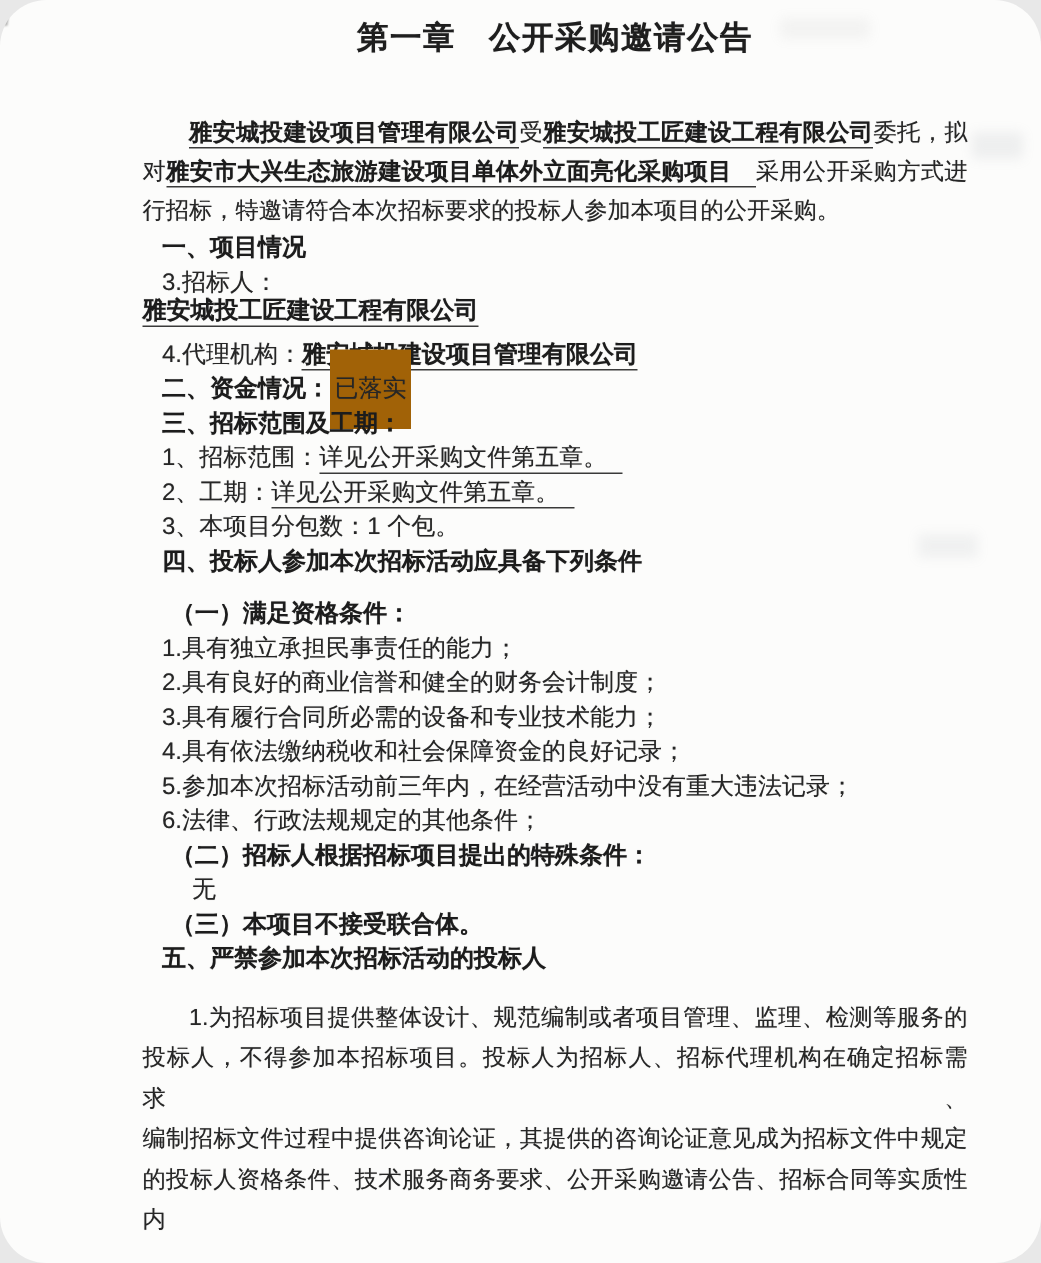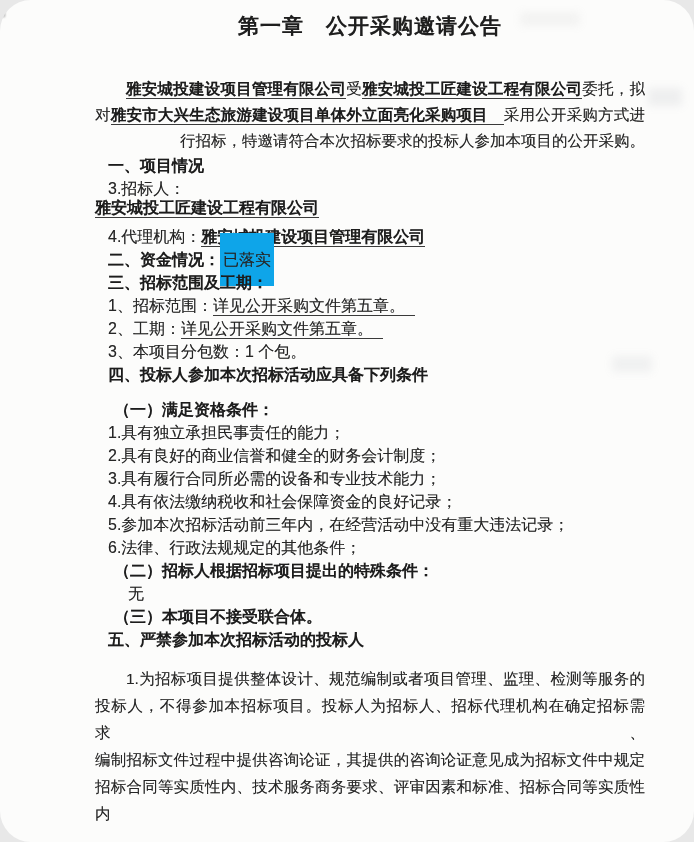--- a/index.html
+++ b/index.html
@@ -21,37 +21,37 @@
     margin-top:12px;
     font-size:21px;
     line-height:28px;
     font-weight:bold;
     text-align:center;
     letter-spacing:1px;
     color:#1e1e1e;
   }
   .para{font-size:15.5px;}
   .intro{margin-top:36px;}
-  .intro .pline{line-height:26px;text-align:right;}
+  .intro .pline{line-height:26px;}
   .jline{text-align:justify;text-align-last:justify;}
   .ind{padding-left:31px;}
   .items{margin-top:0;}
   .line{
     font-size:16px;
     line-height:23px;
     white-space:nowrap;
   }
   .pad1{padding-left:13px;}   
   .pad2{padding-left:19px;}   
   .pad3{padding-left:33px;}   
   .b{font-weight:bold;color:#1c1c1c;}
   .u{border-bottom:1.2px solid #3a3a3a;padding-bottom:1px;}
   .tail{padding-right:16px;}
   .tail-sm{padding-right:10px;}
-  .hl{background:#0ea5e9;padding:18px 3px;}
+  .hl{background:#a16207;padding:18px 3px;}
   .gap-top-sm{margin-top:6px;}
   .gap-top-md{margin-top:12px;}
   .tight{margin-top:-4px;}
   .closing{margin-top:14px;}
   .closing .pline{line-height:27px;}
   
   .artifact{position:absolute;pointer-events:none;}
   .a1{left:0;top:240;width:5px;height:14px;background:#4a4a4a;opacity:.55;filter:blur(.7px);}
   .a2{left:0;top:303;width:4px;height:11px;background:#5a5a5a;opacity:.5;filter:blur(.8px);}
   .a3{left:0;top:645;width:5px;height:17px;background:#4a4a4a;opacity:.5;filter:blur(.8px);}
@@ -123,18 +123,18 @@
       <div class="line pad2 b">（三）本项目不接受联合体。</div>
 
       <div class="line pad1 b">五、严禁参加本次招标活动的投标人</div>
 
     </div>
 
     <div class="para closing">
       <div class="pline jline ind">1.为招标项目提供整体设计、规范编制或者项目管理、监理、检测等服务的</div>
       <div class="pline jline">投标人，不得参加本招标项目。投标人为招标人、招标代理机构在确定招标需求、</div>
       <div class="pline jline">编制招标文件过程中提供咨询论证，其提供的咨询论证意见成为招标文件中规定</div>
-      <div class="pline jline">招标合同等实质性内、技术服务商务要求、评审因素和标准、招标合同等实质性内</div>
+      <div class="pline jline">的投标人资格条件、技术服务商务要求、公开采购邀请公告、招标合同等实质性内</div>
 
     </div>
 
   </div>
 </div>
 
 </body></html>

